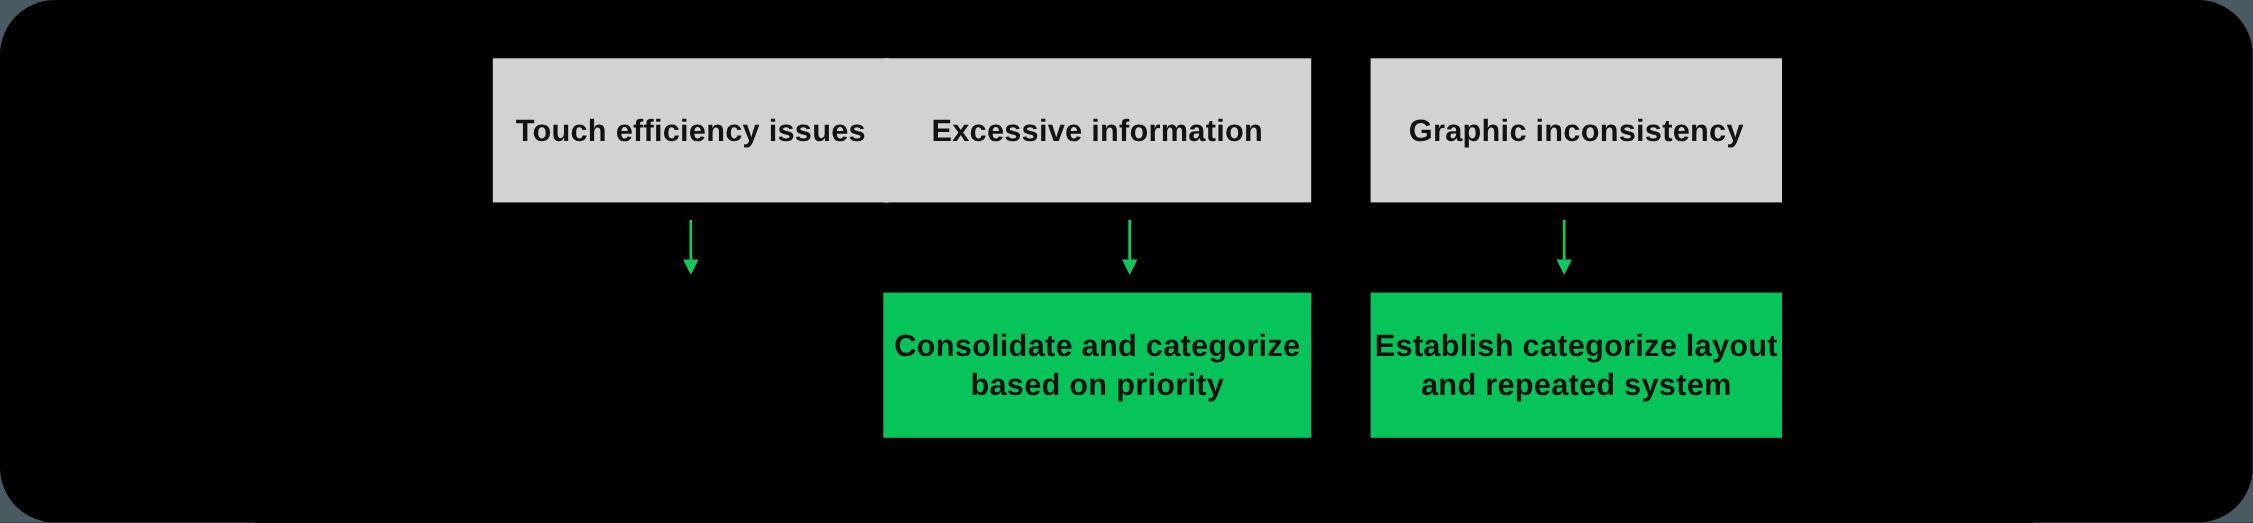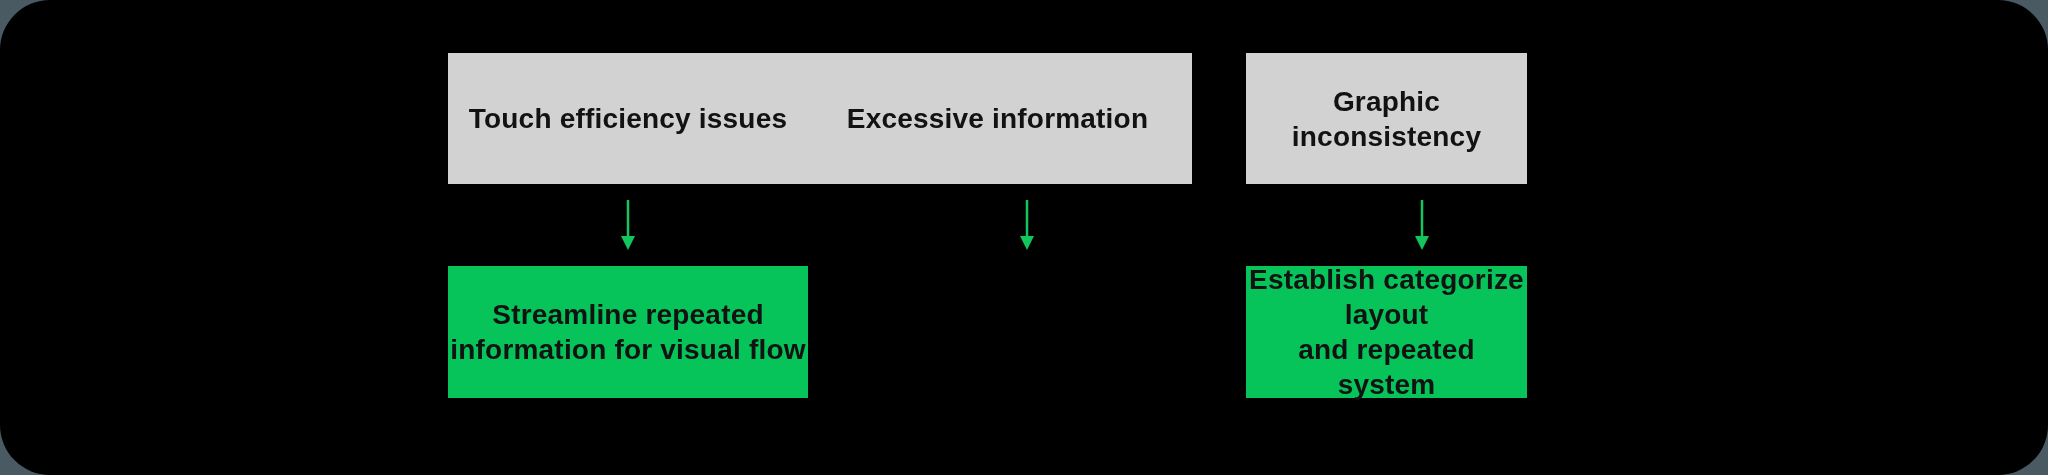--- a/index.html
+++ b/index.html
@@ -50,51 +50,51 @@
   }
   .arrow {
     position: absolute;
     top: 200px;
     width: 24px;
     height: 50px;
   }
   
   .c1.problem, .c1.solution { left: 448px;  width: 360px; }
   .c2.problem, .c2.solution { left: 803px;  width: 389px; }
-  .c3.problem, .c3.solution { left: 1246px; width: 281px; }
+  .c3.problem, .c3.solution { left: 1246px; width: 374px; }
   .c1.arrow { left: 616px; }
   .c2.arrow { left: 1015px; }
   .c3.arrow { left: 1410px; }
   .line2:empty { display: none; }
 </style>
 </head>
 <body>
 
 <div class="panel">
 
   <div class="box problem c1">
     <div>Touch efficiency issues</div>
   </div>
   <svg class="arrow c1" viewBox="0 0 24 50">
     <line x1="12" y1="0" x2="12" y2="38" stroke="#12C55C" stroke-width="2.5"></line>
     <polygon points="5,36 19,36 12,50" fill="#12C55C"></polygon>
   </svg>
-  <div class="box solution c1">
-    <div>Streamline repeated</div>
-    <div class="line2">information for visual flow</div>
-  </div>
 
   <div class="box problem c2">
     <div>Excessive information</div>
 
   </div>
   <svg class="arrow c2" viewBox="0 0 24 50">
     <line x1="12" y1="0" x2="12" y2="38" stroke="#12C55C" stroke-width="2.5"></line>
     <polygon points="5,36 19,36 12,50" fill="#12C55C"></polygon>
   </svg>
+  <div class="box solution c2">
+    <div>Consolidate and categorize</div>
+    <div class="line2">based on priority</div>
+  </div>
 
   <div class="box problem c3">
     <div>Graphic inconsistency</div>
 
   </div>
   <svg class="arrow c3" viewBox="0 0 24 50">
     <line x1="12" y1="0" x2="12" y2="38" stroke="#12C55C" stroke-width="2.5"></line>
     <polygon points="5,36 19,36 12,50" fill="#12C55C"></polygon>
   </svg>
   <div class="box solution c3">

